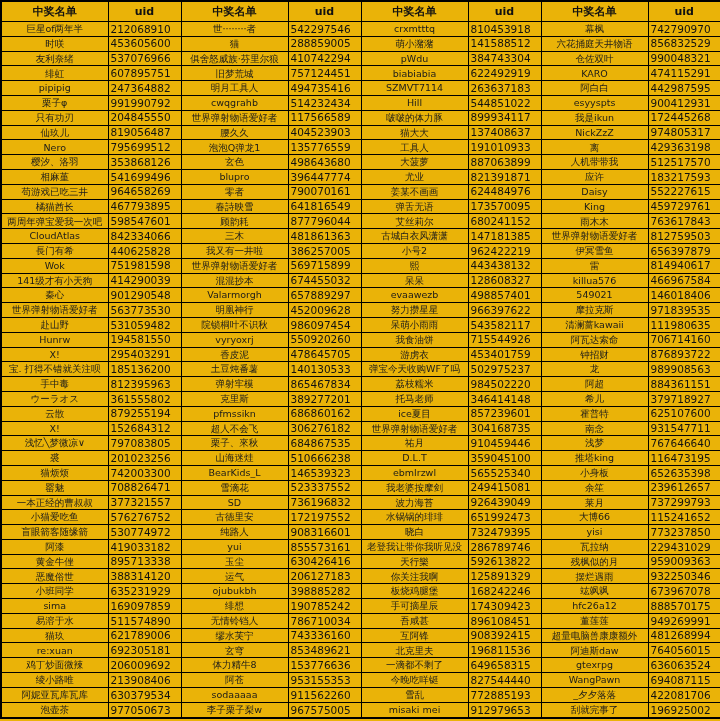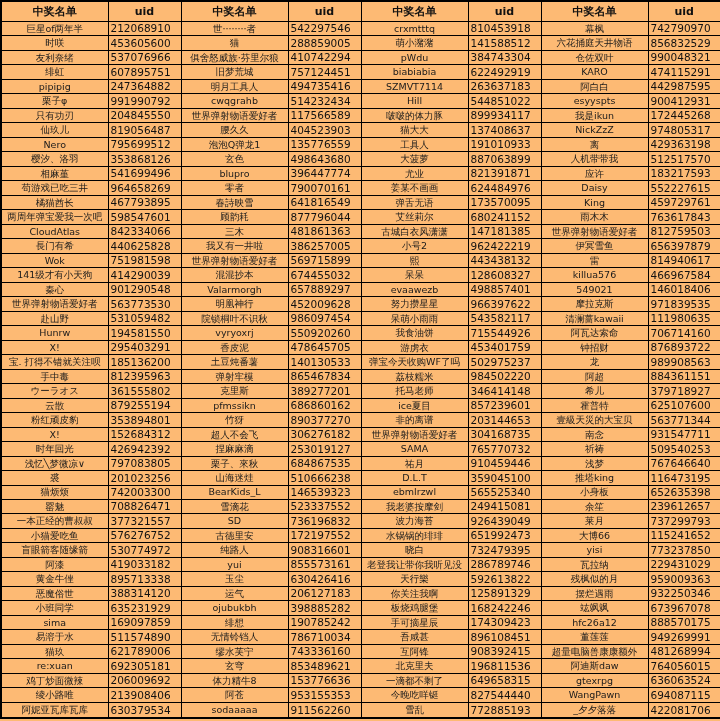--- a/index.html
+++ b/index.html
@@ -5,21 +5,21 @@
   html, body {
     margin: 0;
     padding: 0;
     background: #ffffff;
     font-family: "DejaVu Sans", "Liberation Sans", sans-serif;
   }
   .page {
     width: 720px;
     height: 721px;
     overflow: hidden;
-    background: #fdba74;
+    background: #eab308;
   }
   table.winners {
     width: 718px;
     height: 719px;
     border-collapse: collapse;
     table-layout: fixed;
     border: 2px solid #000000;
   }
   table.winners th, table.winners td {
     border: 1px solid #000000;
@@ -344,50 +344,30 @@
           <td class="name-cell">云散</td>
           <td class="uid-cell">879255194</td>
           <td class="name-cell">pfmssikn</td>
           <td class="uid-cell">686860162</td>
           <td class="name-cell">ice夏目</td>
           <td class="uid-cell">857239601</td>
           <td class="name-cell">霍普特</td>
           <td class="uid-cell">625107600</td>
         </tr>
         <tr>
-          <td class="name-cell">粉红顽皮豹</td>
-          <td class="uid-cell">353894801</td>
-          <td class="name-cell">竹犽</td>
-          <td class="uid-cell">890377270</td>
-          <td class="name-cell">非的离谱</td>
-          <td class="uid-cell">203144653</td>
-          <td class="name-cell">壹級天災的大宝贝</td>
-          <td class="uid-cell">563771344</td>
-        </tr>
-        <tr>
           <td class="name-cell">X!</td>
           <td class="uid-cell">152684312</td>
           <td class="name-cell">超人不会飞</td>
           <td class="uid-cell">306276182</td>
           <td class="name-cell">世界弹射物语爱好者</td>
           <td class="uid-cell">304168735</td>
           <td class="name-cell">南念</td>
           <td class="uid-cell">931547711</td>
         </tr>
         <tr>
-          <td class="name-cell">时年回光</td>
-          <td class="uid-cell">426942392</td>
-          <td class="name-cell">捏麻麻滴</td>
-          <td class="uid-cell">253019127</td>
-          <td class="name-cell">SAMA</td>
-          <td class="uid-cell">765770732</td>
-          <td class="name-cell">祈祷</td>
-          <td class="uid-cell">509540253</td>
-        </tr>
-        <tr>
           <td class="name-cell">浅忆╲梦微凉∨</td>
           <td class="uid-cell">797083805</td>
           <td class="name-cell">栗子、來秋</td>
           <td class="uid-cell">684867535</td>
           <td class="name-cell">祐月</td>
           <td class="uid-cell">910459446</td>
           <td class="name-cell">浅梦</td>
           <td class="uid-cell">767646640</td>
         </tr>
         <tr>
@@ -553,15 +533,25 @@
         <tr>
           <td class="name-cell">阿妮亚瓦库瓦库</td>
           <td class="uid-cell">630379534</td>
           <td class="name-cell">sodaaaaa</td>
           <td class="uid-cell">911562260</td>
           <td class="name-cell">雪乱</td>
           <td class="uid-cell">772885193</td>
           <td class="name-cell">_夕夕落落</td>
           <td class="uid-cell">422081706</td>
         </tr>
+        <tr>
+          <td class="name-cell">泡壶茶</td>
+          <td class="uid-cell">977050673</td>
+          <td class="name-cell">李子栗子梨w</td>
+          <td class="uid-cell">967575005</td>
+          <td class="name-cell">misaki mei</td>
+          <td class="uid-cell">912979653</td>
+          <td class="name-cell">刮就完事了</td>
+          <td class="uid-cell">196925002</td>
+        </tr>
       </tbody>
   </table>
 </div>
 
 </body></html>

